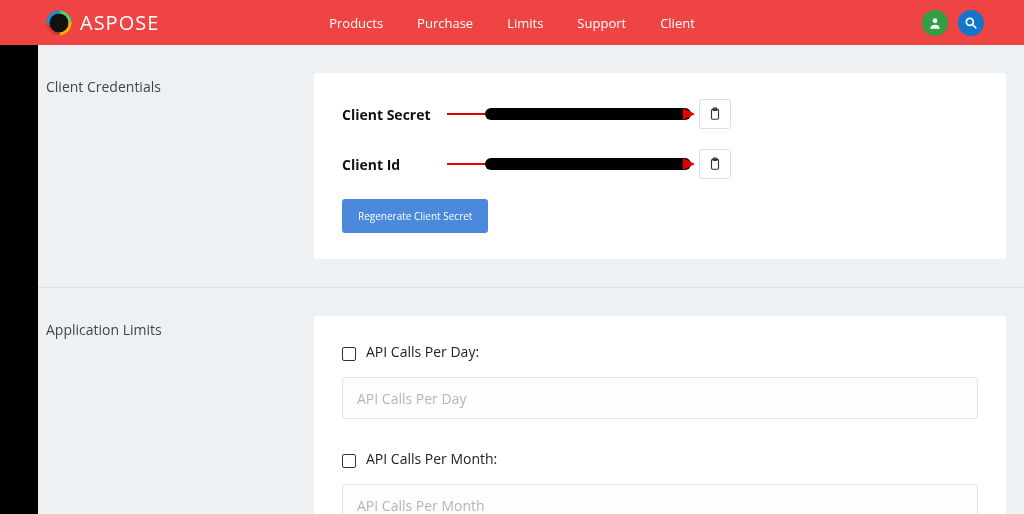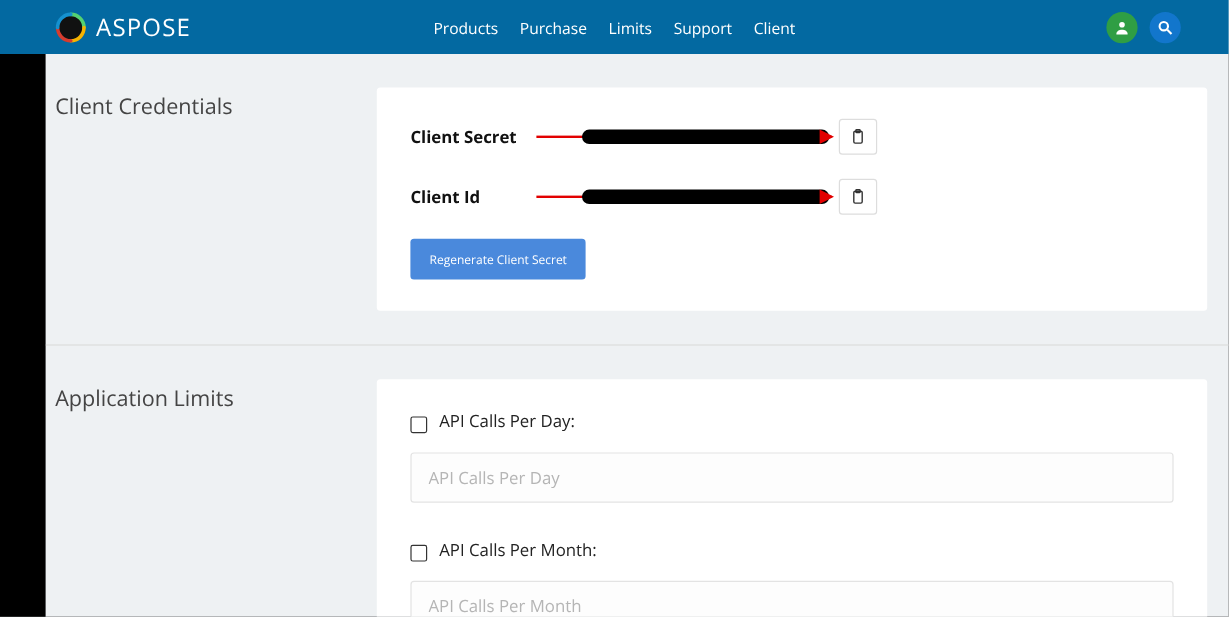--- a/index.html
+++ b/index.html
@@ -1,34 +1,34 @@
 <!DOCTYPE html>
 <html><head>
   <meta charset="utf-8">
   <style>
     * { margin:0; padding:0; box-sizing:border-box; font-family:"Segoe UI","Open Sans",Helvetica,Arial,sans-serif; }
     body { width:1024px; height:514px; background:#eef1f3; overflow:hidden; }
     
-    .topbar { position:relative; height:45px; background:#0369a1; display:flex; align-items:center; color:#fff; }
+    .topbar { position:relative; height:45px; background:#ef4444; display:flex; align-items:center; color:#fff; }
     .brand { display:flex; align-items:center; gap:8px; margin-left:46px; }
     .brand-text { font-size:20px; font-weight:400; letter-spacing:1px; }
-    .navlinks { position:absolute; left:50%; transform:translateX(-50%); display:flex; gap:18px; }
+    .navlinks { position:absolute; left:50%; transform:translateX(-50%); display:flex; gap:34px; }
     .navlinks a { color:#fff; font-size:13px; text-decoration:none; cursor:pointer; }
     .top-right { position:absolute; right:40px; display:flex; gap:10px; }
     .circbtn { width:26px; height:26px; border-radius:50%; display:flex; align-items:center; justify-content:center; cursor:pointer; }
     .circbtn.user { background:#2f9e44; }
     .circbtn.search { background:#1276cc; }
     
     .page { width:1024px; height:469px; background:#000; display:flex; }
     .sidespace { width:38px; flex:0 0 38px; background:#000; }
     .content { flex:1; background:#eef1f3; padding:0; overflow:hidden; }
     .block { display:flex; padding:28px 0 28px 8px; }
     .block + .block { border-top:1px solid #ddd; }
     .label-col { width:268px; flex:0 0 268px; padding-top:4px; }
-    .section-title { font-size:18px; color:#444; font-weight:400; }
+    .section-title { font-size:14px; color:#444; font-weight:400; }
     .card { flex:1; background:#fff; border-radius:3px; padding:26px 28px; margin-right:18px; }
     
     .cred-row { display:flex; align-items:center; height:30px; margin-bottom:20px; position:relative; }
     .cred-label { font-weight:700; font-size:14px; color:#111; width:105px; }
     .arrow-wrap { position:relative; flex:0 0 246px; height:14px; display:flex; align-items:center; }
     .blackbar { position:absolute; left:38px; width:206px; height:12px; background:#000; border-radius:6px; }
     .redline { position:absolute; left:0; right:0; top:50%; height:2px; background:#e20000; transform:translateY(-50%); }
     .redhead { position:absolute; right:-2px; top:50%; transform:translateY(-50%); width:0; height:0; border-left:12px solid #e20000; border-top:6px solid transparent; border-bottom:6px solid transparent; }
     .copy-box { width:32px; height:30px; border:1px solid #ddd; border-radius:3px; display:flex; align-items:center; justify-content:center; margin-left:6px; cursor:pointer; }
     .btn-regen { background:#4a89dc; color:#fff; border:none; border-radius:3px; font-size:10px; padding:10px 16px; cursor:pointer; }

